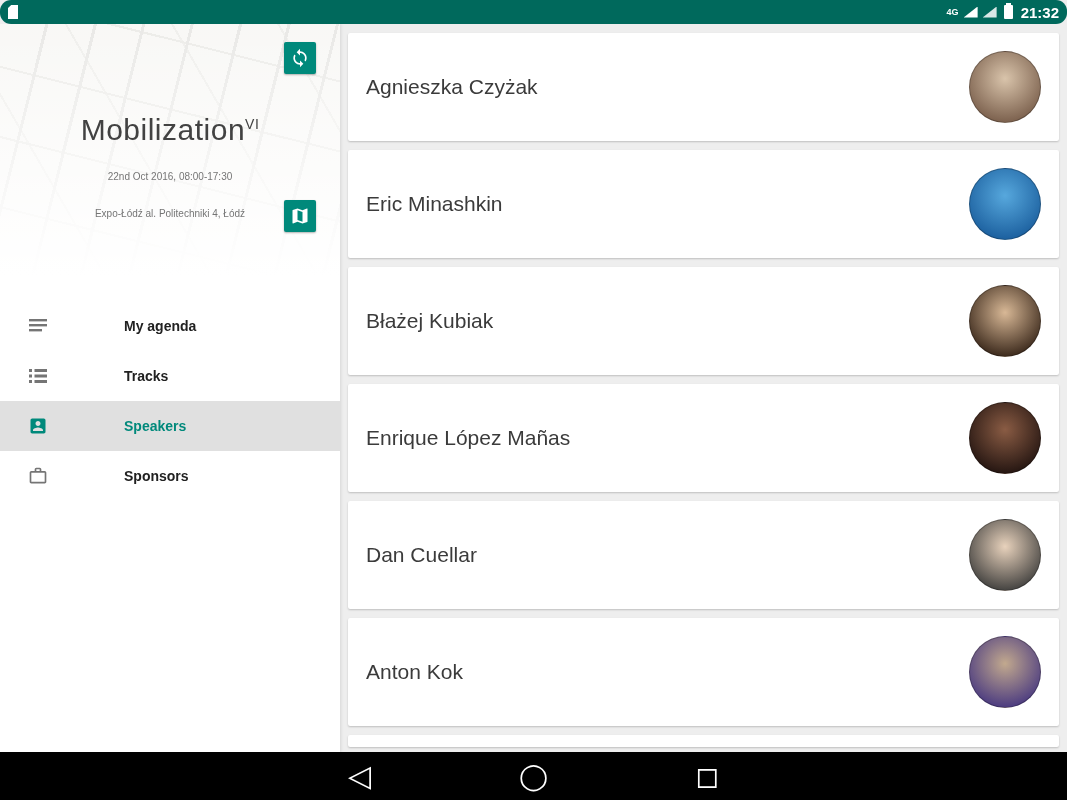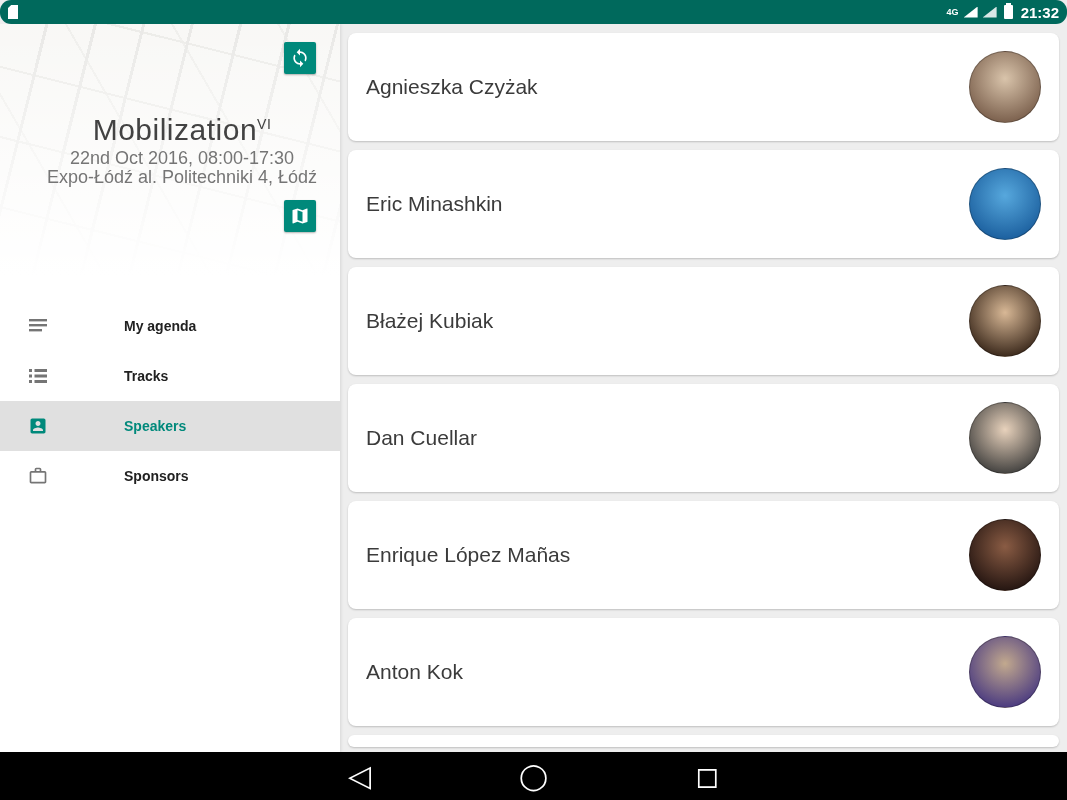--- a/index.html
+++ b/index.html
@@ -28,38 +28,38 @@
       linear-gradient(to bottom, rgba(255,255,255,.45), rgba(255,255,255,.86) 72%, #ffffff 100%),
       repeating-linear-gradient(104deg, transparent 0 44px, #d7d6d2 44px 47px),
       repeating-linear-gradient(14deg, transparent 0 66px, #dddcd6 66px 68px),
       repeating-linear-gradient(60deg, transparent 0 90px, #e3e2dd 90px 92px),
       #f3f2ee;
     overflow:hidden; }
   .icon-btn { position:absolute; right:24px; width:32px; height:32px; background:#00897B; border-radius:2px; box-shadow:0 1px 2px rgba(0,0,0,.3); display:flex; align-items:center; justify-content:center; cursor:pointer; }
   .icon-btn svg { width:20px; height:20px; fill:#fff; }
   .btn-sync { top:18px; }
   .btn-map { top:176px; }
-  .head-text { position:absolute; top:82px; left:12px; width:100%; text-align:center; }
+  .head-text { position:absolute; top:82px; left:0; width:100%; text-align:center; }
   .app-title { font-size:30px; font-weight:400; color:#424242; line-height:36px; letter-spacing:.5px; }
   .app-title sup { font-size:14px; color:#424242; }
-  .head-sub { font-size:18px; color:#757575; line-height:17px; margin-top:2px; }
+  .head-sub { font-size:10px; color:#757575; line-height:17px; margin-top:20px; }
 
   
   .menu { margin-top:25px; }
   .menu-item { height:50px; display:flex; align-items:center; padding-left:28px; cursor:pointer; }
   .menu-item.selected { background:#e0e0e0;text-align:right; }
   .menu-icon { width:20px; height:20px; margin-right:36px; flex:0 0 20px; display:flex; align-items:center; justify-content:center; }
   .menu-icon svg { width:20px; height:20px; fill:#757575; }
   .menu-item.selected .menu-icon svg { fill:#00897B; }
   .menu-label { font-size:14px; font-weight:bold; color:#212121;padding-left:40px; }
   .menu-item.selected .menu-label { color:#00897B; }
 
   
   .content { flex:1 1 auto; background:#eeeeee; padding:9px 8px 0 8px; overflow:hidden; }
-  .card { background:#fff; border-radius:8px; box-shadow:0 1px 2px rgba(0,0,0,.20); height:108px; margin-bottom:9px; display:flex; align-items:center; justify-content:space-between; padding:0 18px; cursor:pointer; }
+  .card { background:#fff; border-radius:2px; box-shadow:0 1px 2px rgba(0,0,0,.20); height:108px; margin-bottom:9px; display:flex; align-items:center; justify-content:space-between; padding:0 18px; cursor:pointer; }
   .speaker-name { font-size:21px; color:#3b3b3b; }
   .avatar { width:72px; height:72px; border-radius:50%; border:1px solid rgba(0,0,0,.25); flex:0 0 72px; }
   .card.partial { height:12px; margin-bottom:0; align-items:flex-start; overflow:hidden; }
 
   
   .nav-bar { height:48px; flex:0 0 auto; background:#000; display:flex; align-items:center; justify-content:center; gap:140px; }
   .nav-btn { color:#fff; font-family:"DejaVu Sans", sans-serif; cursor:pointer; line-height:1; width:34px; text-align:center; }
   .nav-back { font-size:30px; }
   .nav-home { font-size:26px; }
   .nav-recents { font-size:29px; }
@@ -153,26 +153,26 @@
       </div>
       <div class="card">
         <span class="speaker-name">Eric Minashkin</span>
         <span class="avatar" style="background: radial-gradient(circle at 50% 38%, rgb(87, 168, 221), rgb(27, 95, 158) 80%);"></span>
       </div>
       <div class="card">
         <span class="speaker-name">Błażej Kubiak</span>
         <span class="avatar" style="background: radial-gradient(circle at 50% 38%, rgb(216, 184, 150), rgb(58, 40, 27) 80%);"></span>
       </div>
       <div class="card">
+        <span class="speaker-name">Enrique López Mañas</span>
+        <span class="avatar" style="background: radial-gradient(circle at 50% 38%, rgb(138, 92, 68), rgb(36, 21, 17) 80%);"></span>
+      </div>
+      <div class="card">
         <span class="speaker-name">Dan Cuellar</span>
         <span class="avatar" style="background: radial-gradient(circle at 50% 38%, rgb(232, 210, 188), rgb(66, 65, 63) 80%);"></span>
-      </div>
-      <div class="card">
-        <span class="speaker-name">Enrique López Mañas</span>
-        <span class="avatar" style="background: radial-gradient(circle at 50% 38%, rgb(138, 92, 68), rgb(36, 21, 17) 80%);"></span>
       </div>
       <div class="card">
         <span class="speaker-name">Anton Kok</span>
         <span class="avatar" style="background: radial-gradient(circle at 50% 38%, rgb(194, 169, 142), rgb(74, 58, 128) 80%);"></span>
       </div>
       <div class="card partial"></div>
     </main>
 
   </div>
 

